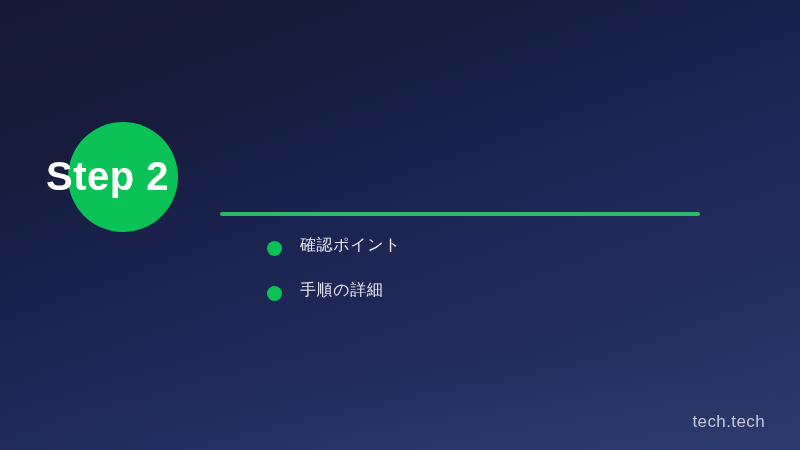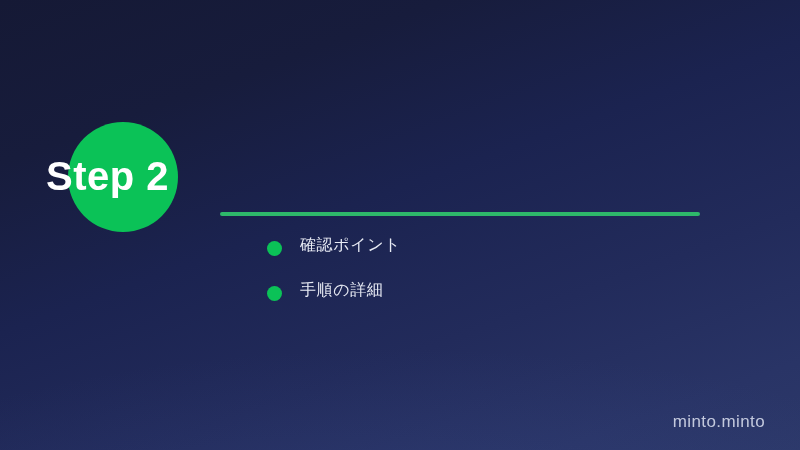--- a/index.html
+++ b/index.html
@@ -133,15 +133,15 @@
     <li class="bullet-row">
       <span class="bullet-dot"></span>
       <span class="bullet-text">確認ポイント</span>
     </li>
     <li class="bullet-row">
       <span class="bullet-dot"></span>
       <span class="bullet-text">手順の詳細</span>
     </li>
   </ul>
 
-  <div id="footer">minto.minto</div>
+  <div id="footer">tech.tech</div>
 
 </div>
 
 </body></html>

